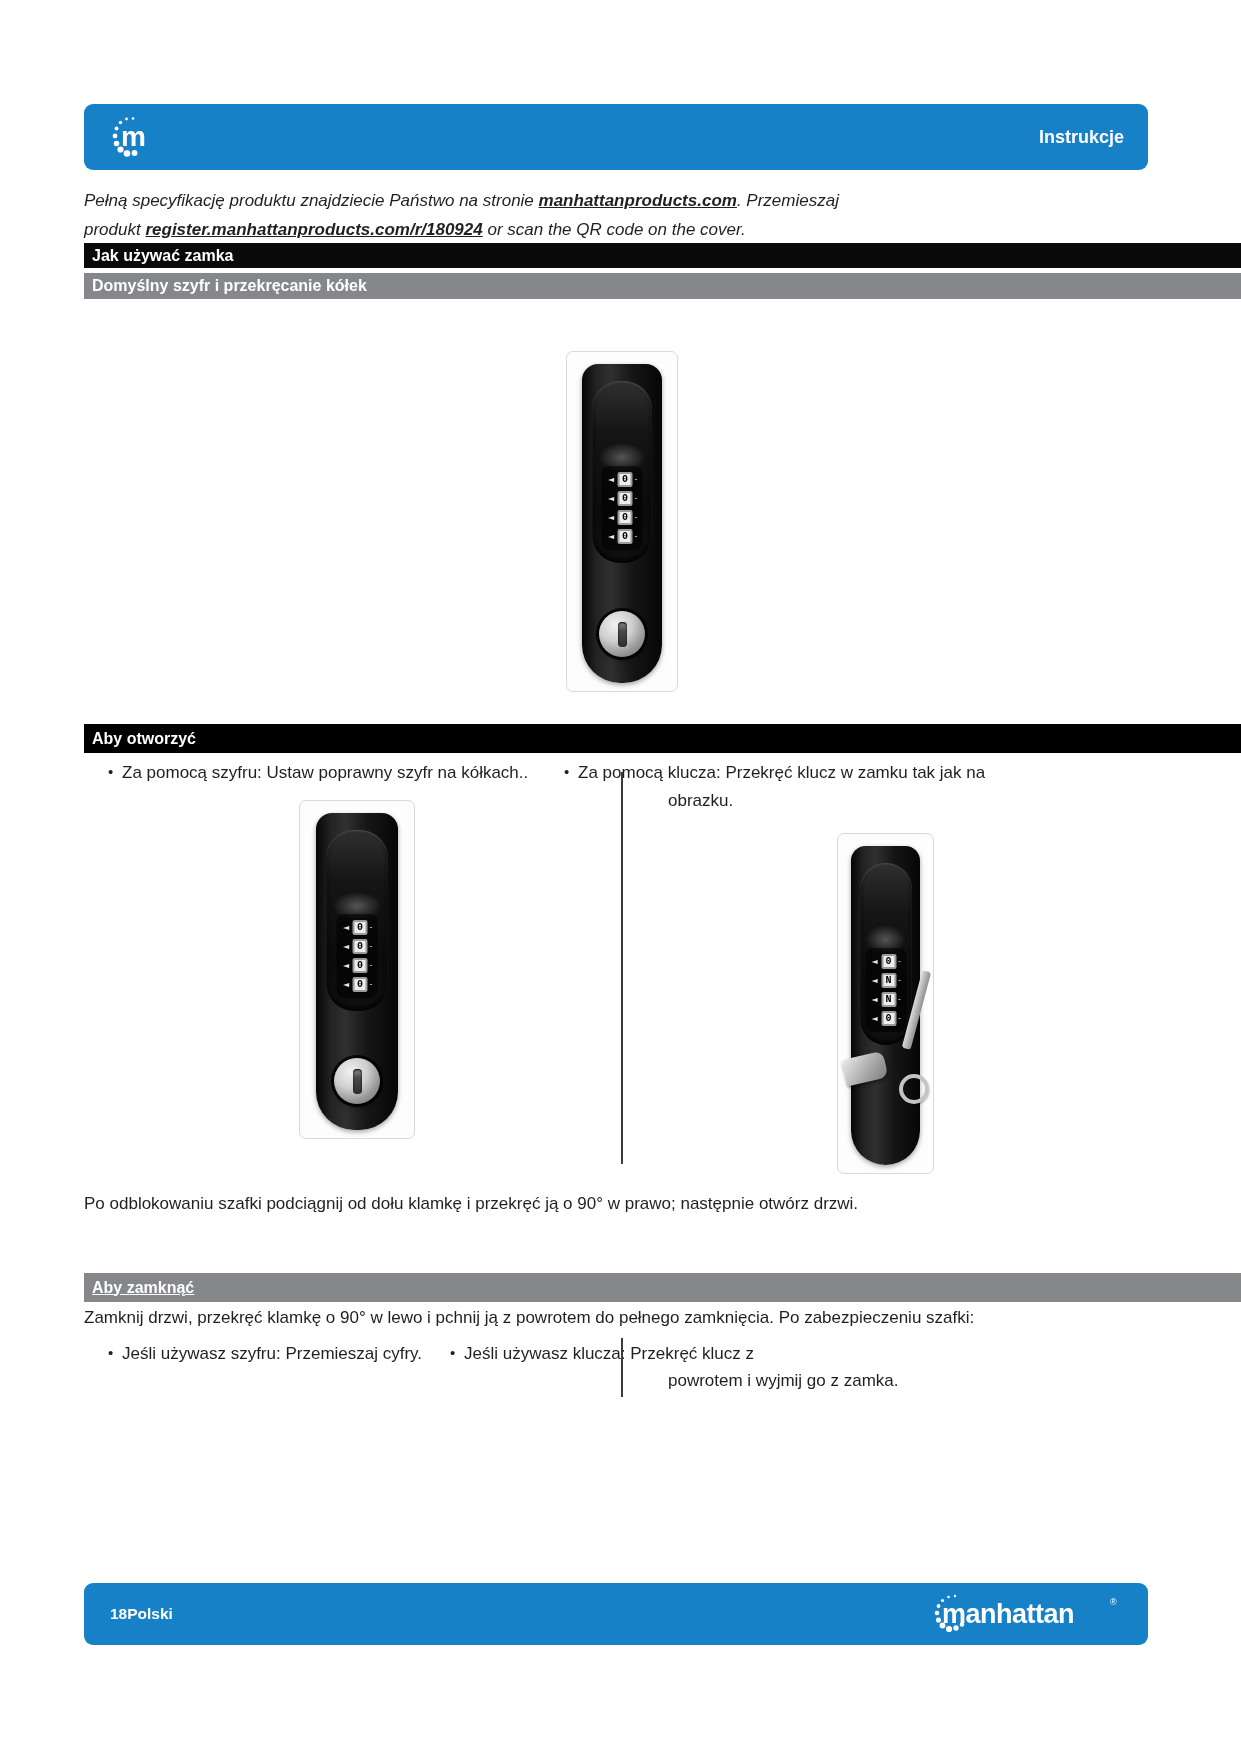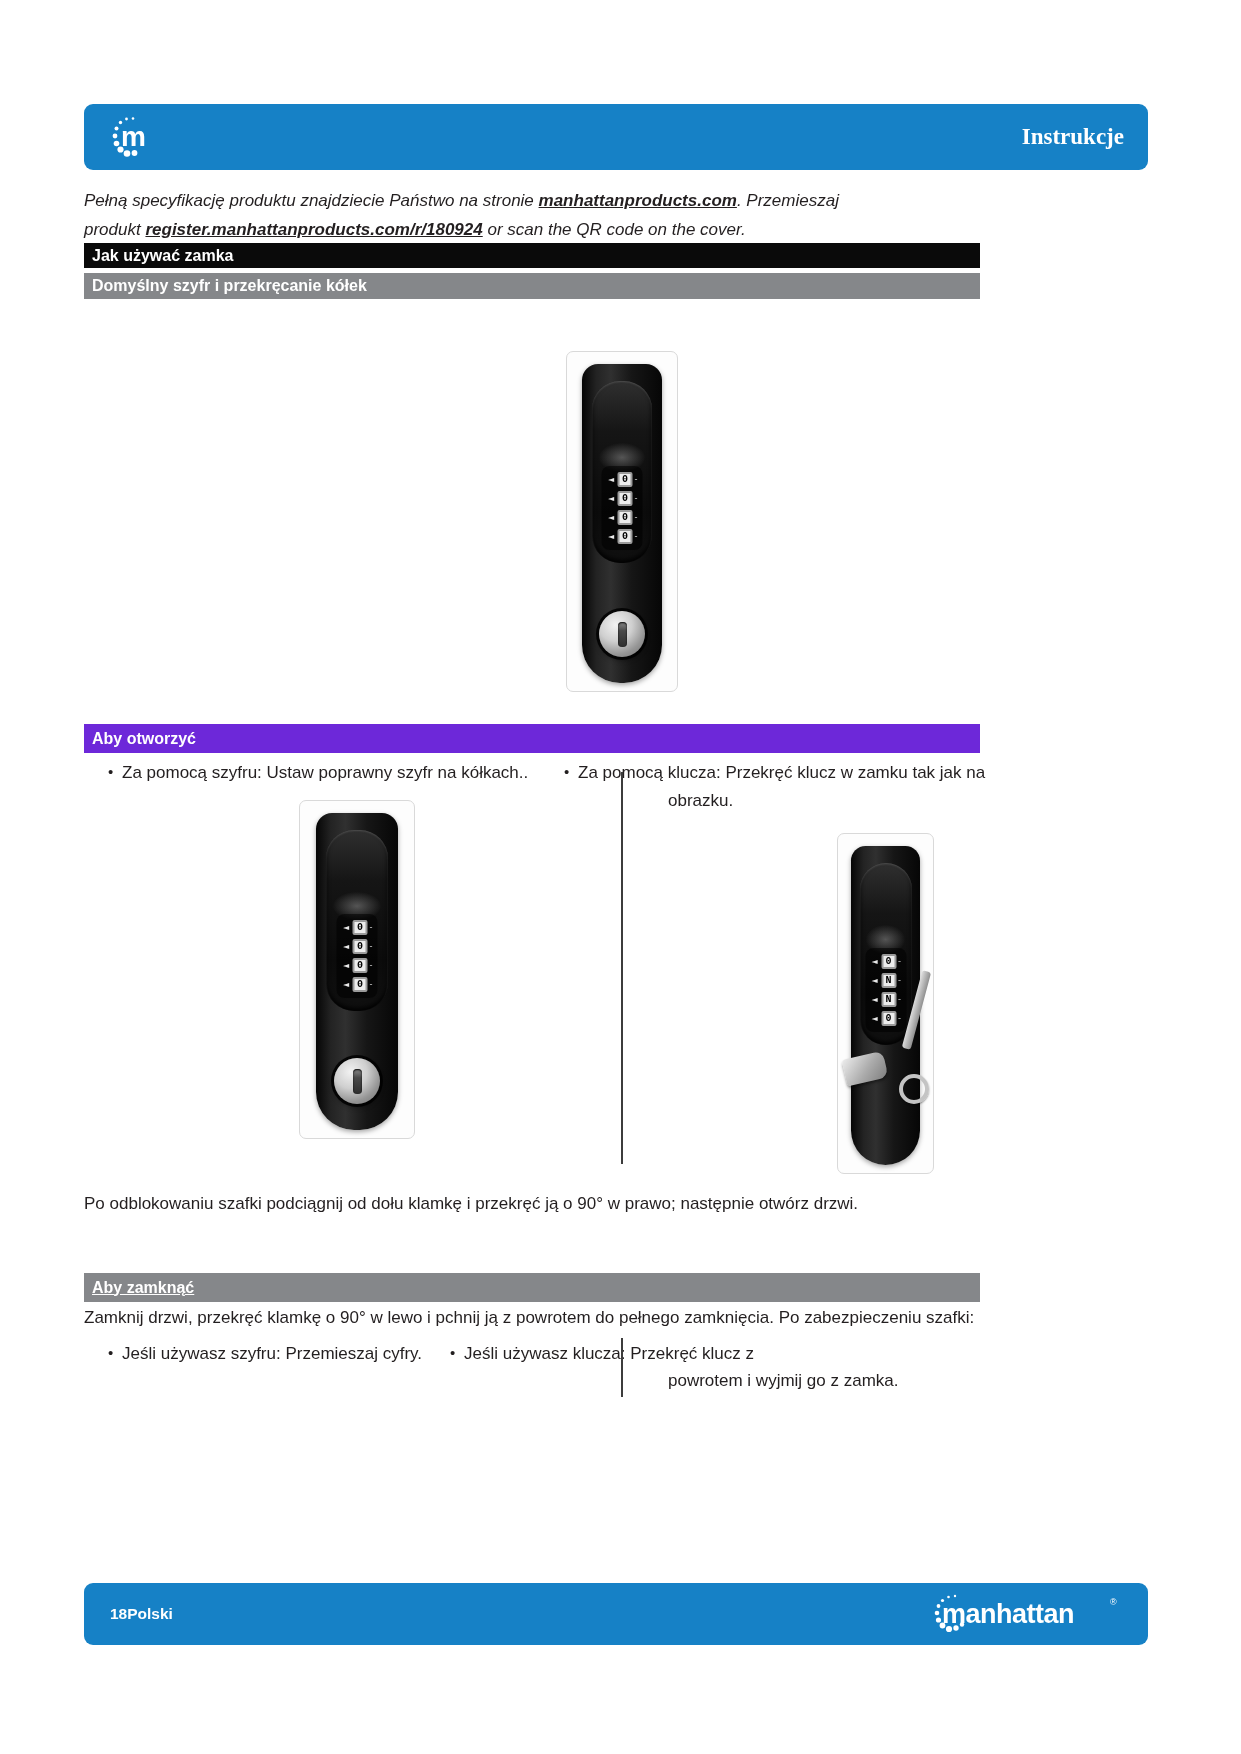--- a/index.html
+++ b/index.html
@@ -4,35 +4,35 @@
 <style>
   html,body{margin:0;padding:0;background:#fff;}
   body{width:1241px;height:1754px;position:relative;font-family:"Liberation Sans",sans-serif;color:#231f20;}
   .page{position:absolute;inset:0;background:#ffffff;overflow:hidden;}
 
   
   .bluebar{position:absolute;left:84px;width:1064px;background:#1681c6;border-radius:9px;
            display:flex;align-items:center;box-sizing:border-box;color:#fff;}
   .bluebar.header{top:104px;height:66px;padding:0 24px;}
   .bluebar.footer{top:1583px;height:62px;padding:0 26px;}
-  .header-title{margin-left:auto;font-weight:700;font-size:23px;font-family:Liberation Serif, serif;}
+  .header-title{margin-left:auto;font-weight:700;font-size:18px;}
   .footer-pageno{font-weight:700;font-size:15.5px;}
   .footer-lang{font-weight:700;font-size:15.5px;}
   .footer-logo{margin-left:auto;}
 
   
   .intro{position:absolute;left:84px;top:186px;font-style:italic;font-size:17px;line-height:29px;}
   .intro .lnk{font-weight:700;text-decoration:underline;cursor:pointer;}
 
   
-  .secbar{position:absolute;left:84px;width:896px;display:flex;align-items:center;
+  .secbar{position:absolute;left:84px;width:1157px;display:flex;align-items:center;
           color:#fff;font-weight:700;font-size:16px;padding-left:8px;box-sizing:border-box;}
   .bar-black{top:243px;height:25px;background:#0a0a0a;}
   .bar-default{top:273px;height:26px;background:#85878a;}
-  .bar-open{top:724px;height:29px;background:#6d28d9;}
+  .bar-open{top:724px;height:29px;background:#000000;}
   .bar-close{top:1273px;height:29px;background:#85878a;text-decoration:underline;}
 
   .bodytext{position:absolute;left:84px;font-size:17px;white-space:nowrap;}
   .t-default{top:313px;}
   .t-opennote{top:1194px;}
   .t-closebody{top:1308px;}
 
   
   .bullet{position:absolute;font-size:17px;white-space:nowrap;display:flex;}
   .bullet .dot{width:14px;font-size:15px;color:#231f20;}

